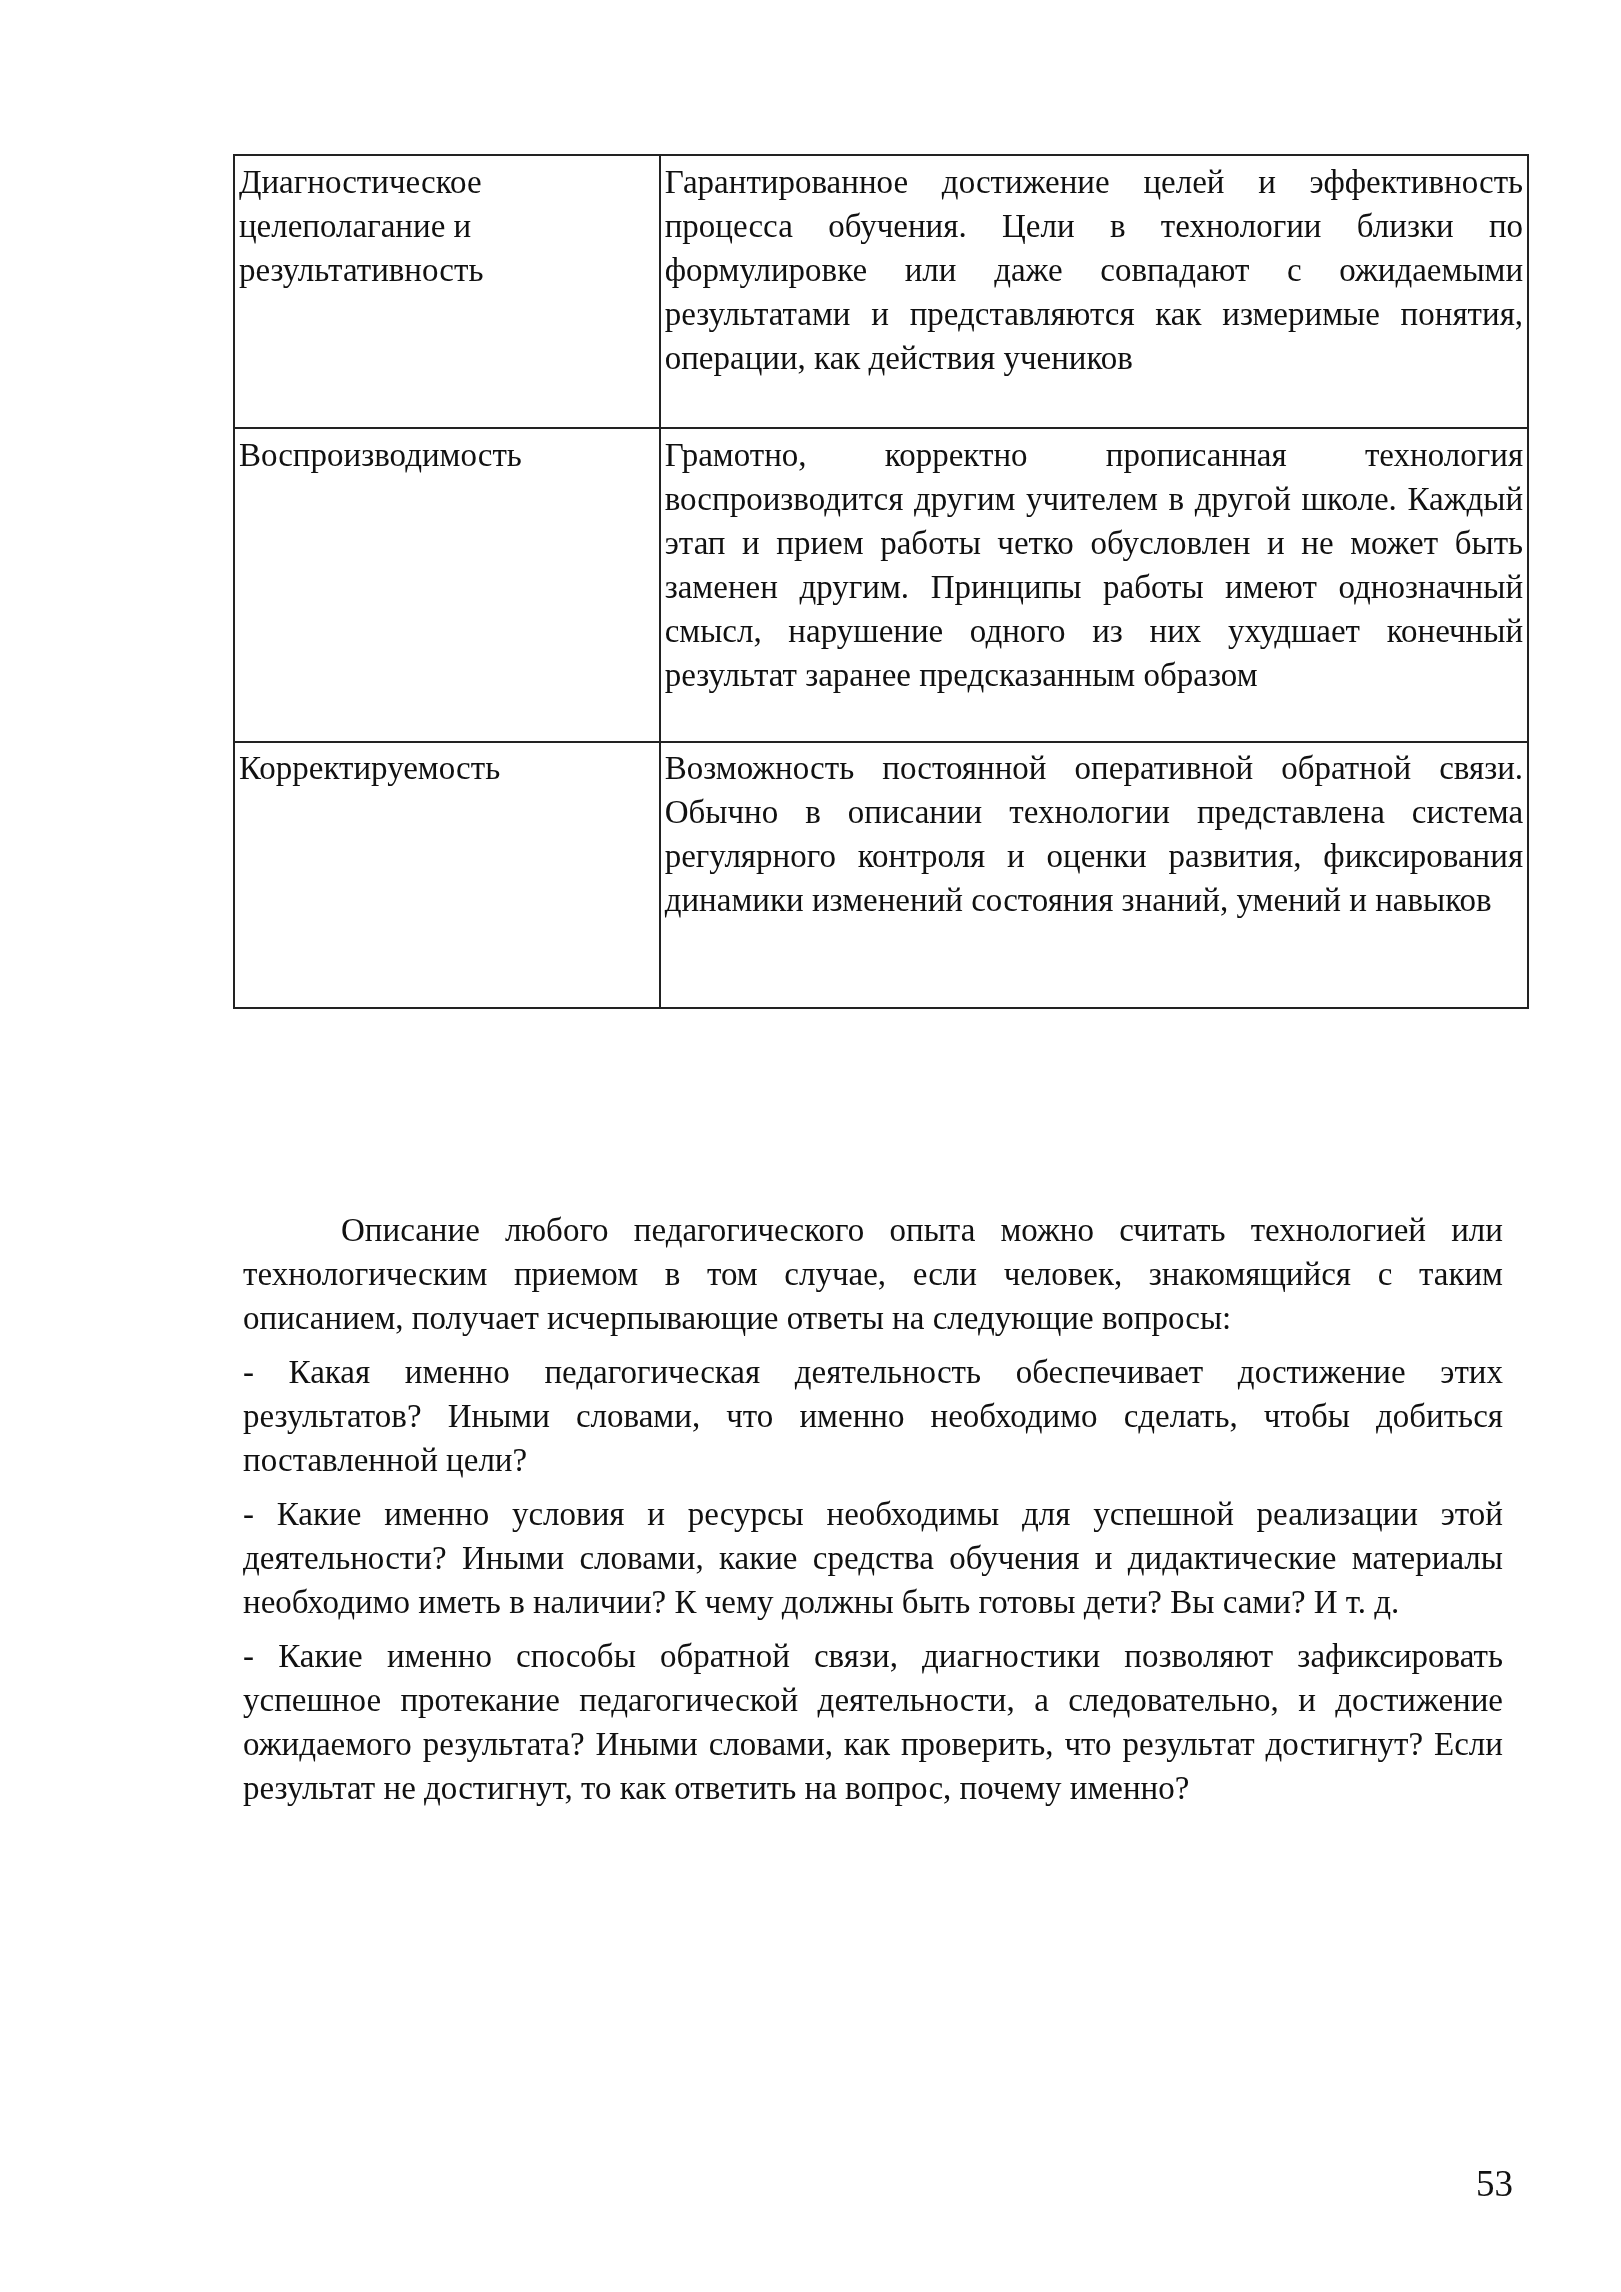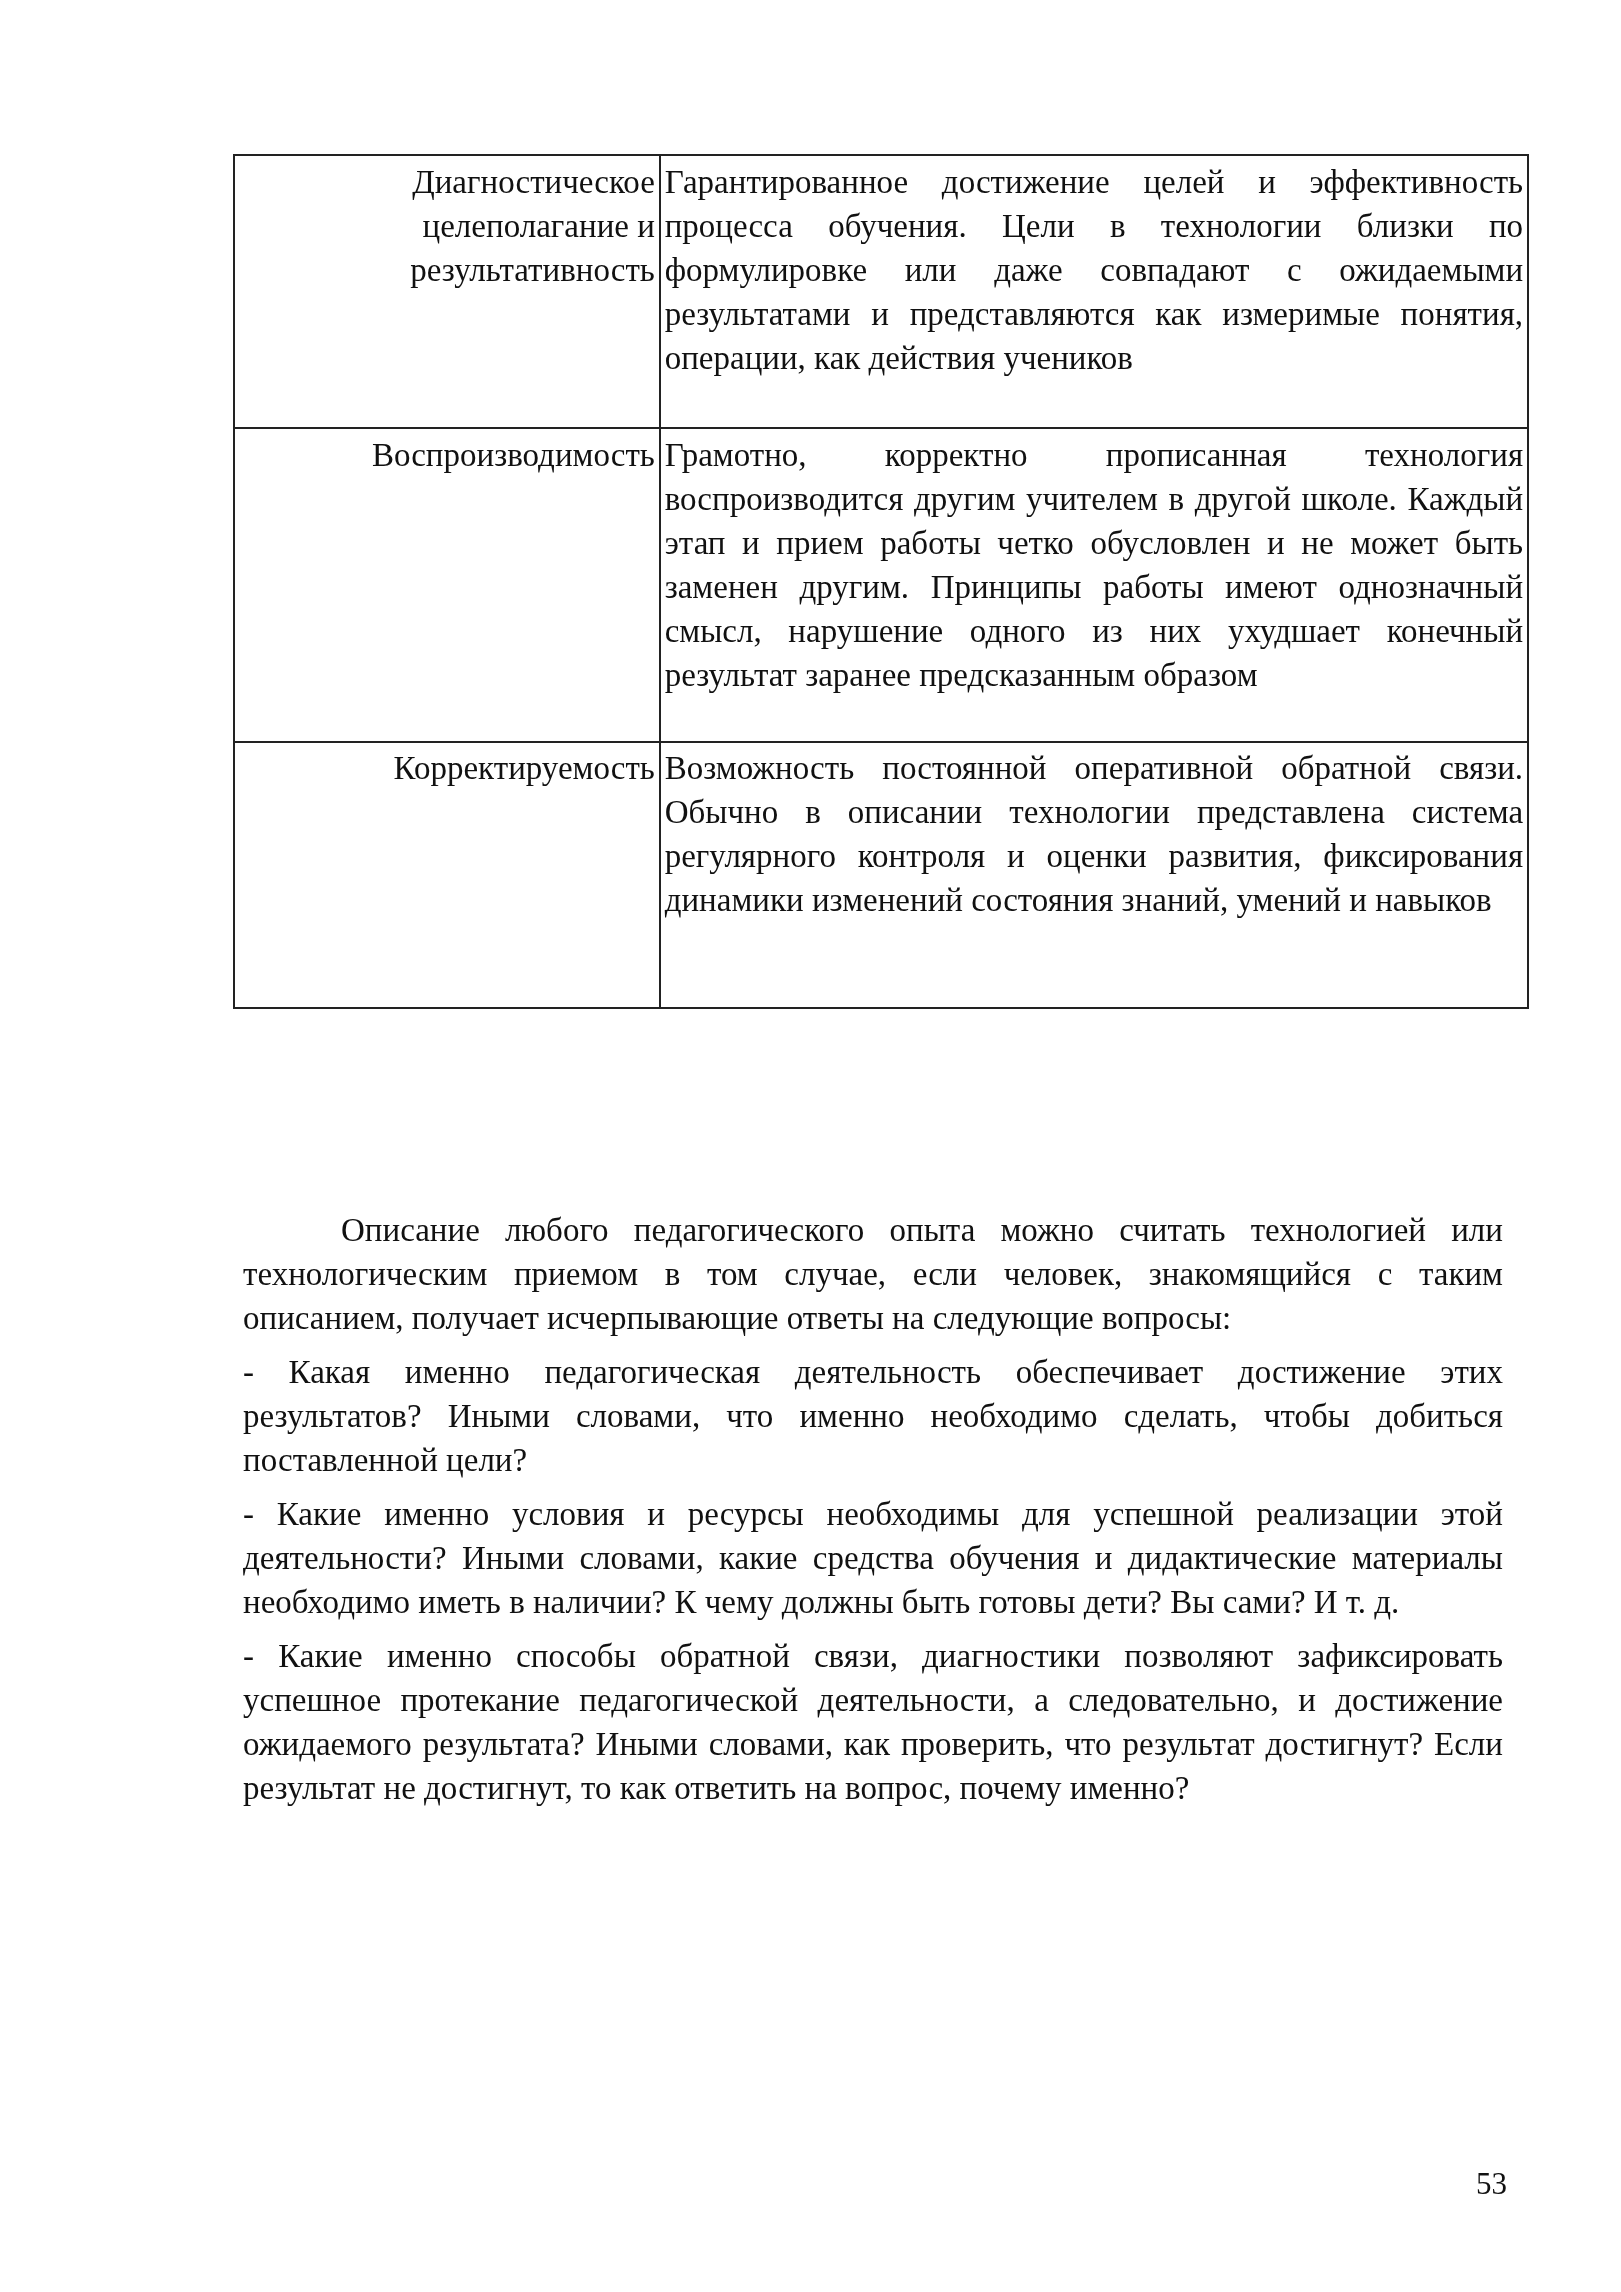--- a/index.html
+++ b/index.html
@@ -30,21 +30,21 @@
       font-size: 33px;
       line-height: 44px;
     }
     table.props td {
       border: 2.9px solid #222222;
       vertical-align: top;
       padding: 3.9px 3.9px 3.9px 3.9px;
     }
     table.props td.term {
       width: 416px;
-      text-align: right;
+      text-align: left;
     }
     table.props td.desc {
       text-align: justify;
       text-align-last: left;
     }
     tr.r1 td { height: 263px; }
     tr.r2 td { height: 175px; }
     tr.r3 td { height: 304px; }
     tr.r4 td { height: 257px; }
 
@@ -63,21 +63,21 @@
     .body-text p.indent {
       text-indent: 98px;
     }
     .body-text p.item {
       text-indent: 0;
     }
     .page-number {
       position: absolute;
       left: 1476px;
       top: 2164px;
-      font-size: 31px;
+      font-size: 37px;
       line-height: 39px;
     }
   </style>
 </head>
 <body>
 
 <div class="page">
 
   <table class="props">
     <tbody>

